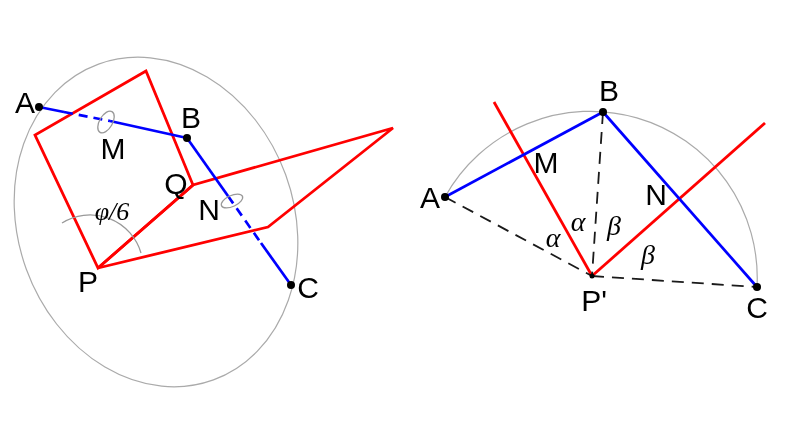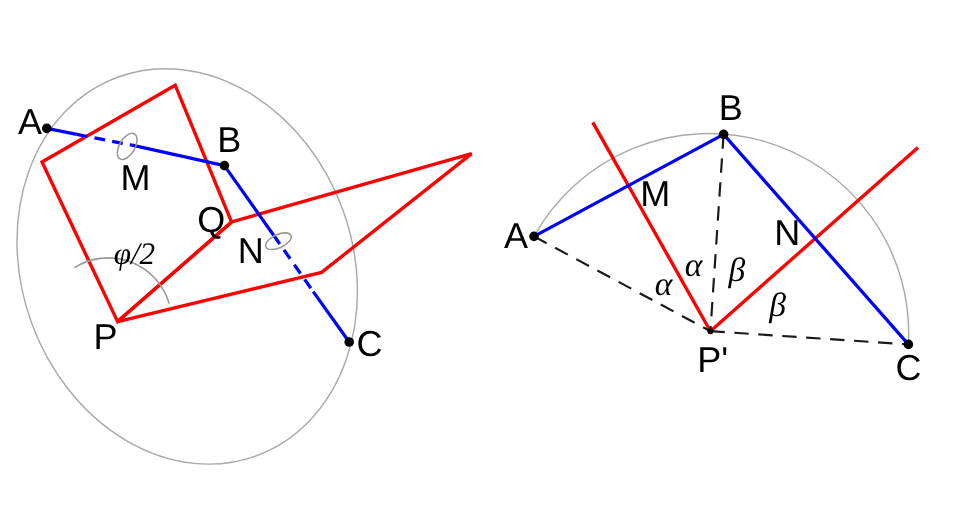--- a/index.html
+++ b/index.html
@@ -48,21 +48,21 @@
         <circle cx="757" cy="287" r="4" fill="#000000"></circle>
         <circle cx="592" cy="276" r="2.5" fill="#000000"></circle>
       </g>
   </svg>
   <div id="labels">
       <div class="lbl" style="left: 25px; top: 103px;">A</div>
       <div class="lbl" style="left: 113px; top: 149px;">M</div>
       <div class="lbl" style="left: 191px; top: 118px;">B</div>
       <div class="lbl" style="left: 176px; top: 184px;">Q</div>
       <div class="lbl" style="left: 209px; top: 210px;">N</div>
-      <div class="lbl greek phi" style="left: 112px; top: 212px;">φ/2</div>
+      <div class="lbl greek phi" style="left: 112px; top: 212px;">φ/6</div>
       <div class="lbl" style="left: 88px; top: 282px;">P</div>
       <div class="lbl" style="left: 308px; top: 288px;">C</div>
       <div class="lbl" style="left: 430px; top: 198px;">A</div>
       <div class="lbl" style="left: 609px; top: 91px;">B</div>
       <div class="lbl" style="left: 546px; top: 163px;">M</div>
       <div class="lbl" style="left: 656px; top: 195px;">N</div>
       <div class="lbl" style="left: 757px; top: 308px;">C</div>
       <div class="lbl" style="left: 594px; top: 301px;">P'</div>
       <div class="lbl greek" style="left: 553px; top: 238px;">α</div>
       <div class="lbl greek" style="left: 578px; top: 222px;">α</div>

